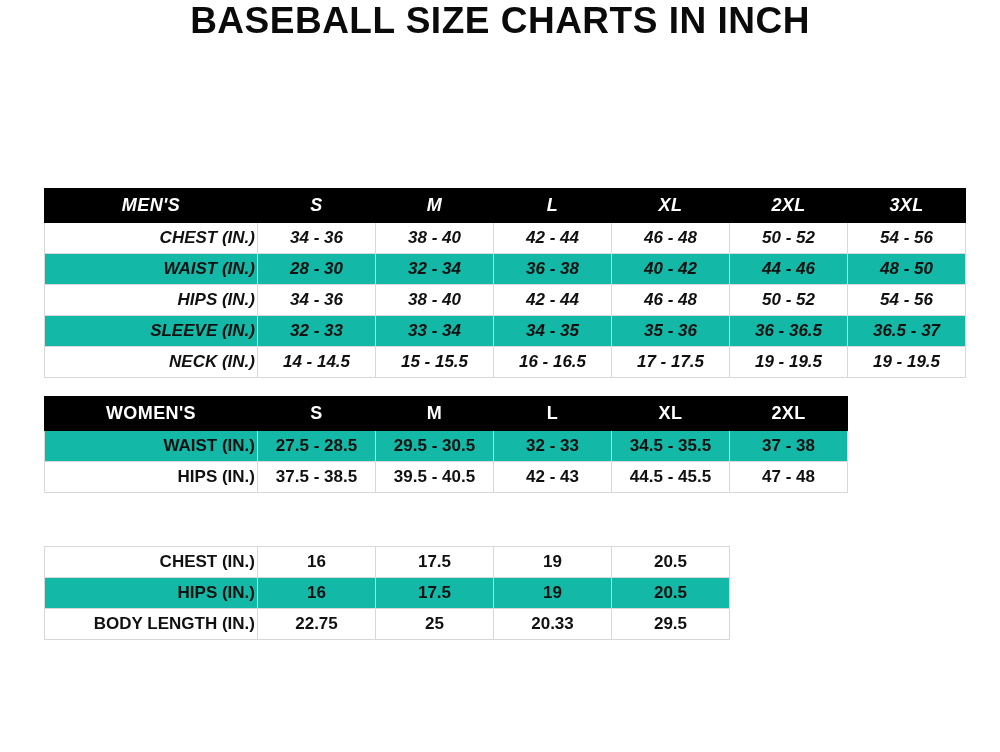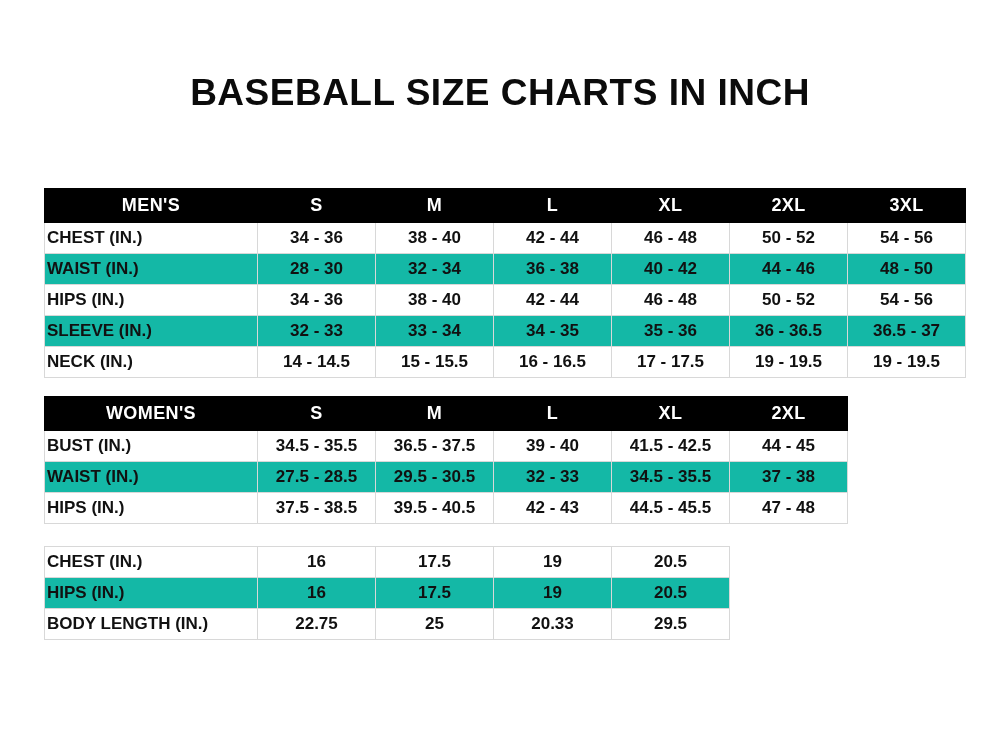--- a/index.html
+++ b/index.html
@@ -19,21 +19,20 @@
     width: 1000px;
     height: 752px;
     box-sizing: border-box;
   }
   #title {
     text-align: center;
     font-size: 37px;
     font-weight: bold;
     letter-spacing: 0.5px;
     margin: 0;
-    padding-top: 72px;
     color: #0b0b0b;
   }
   .chart-block {
     position: absolute;
     left: 44px;
   }
   table.size-table {
     border-collapse: collapse;
     table-layout: fixed;
   }
@@ -53,36 +52,36 @@
     color: #ffffff;
     border: 1px solid #000000;
     font-size: 18px;
     letter-spacing: 0.4px;
     height: 33px;
   }
   table.size-table tr.alt td {
     background: #14b8a6;
   }
   table.size-table td.row-label {
-    text-align: left;
+    text-align: right;
   }
   
   .men-table td.c0 { width: 208px; }
   .men-table td.c1, .men-table td.c2, .men-table td.c3,
   .men-table td.c4, .men-table td.c5, .men-table td.c6 { width: 113px; }
 
   .women-table td.c0 { width: 208px; }
   .women-table td.c1, .women-table td.c2, .women-table td.c3,
   .women-table td.c4, .women-table td.c5 { width: 113px; }
 
   .youth-table td.c0 { width: 208px; }
   .youth-table td.c1, .youth-table td.c2, .youth-table td.c3,
   .youth-table td.c4 { width: 113px; }
 
-  #men-block  { top: 188px; }
+  #men-block  { top: 188px; font-style: italic; }
   #women-block{ top: 396px; }
   #youth-block{ top: 546px; }
 </style>
 </head>
 <body>
 
 <div id="page">
 
   <h1 id="title">BASEBALL SIZE CHARTS IN INCH</h1>
 
@@ -151,28 +150,20 @@
     <table class="size-table women-table">
       <tbody>
         <tr class="header-row">
           <td class="c0">WOMEN'S</td>
           <td class="c1">S</td>
           <td class="c2">M</td>
           <td class="c3">L</td>
           <td class="c4">XL</td>
           <td class="c5">2XL</td>
         </tr>
-        <tr>
-          <td class="c0 row-label">BUST (IN.)</td>
-          <td class="c1">34.5 - 35.5</td>
-          <td class="c2">36.5 - 37.5</td>
-          <td class="c3">39 - 40</td>
-          <td class="c4">41.5 - 42.5</td>
-          <td class="c5">44 - 45</td>
-        </tr>
         <tr class="alt">
           <td class="c0 row-label">WAIST (IN.)</td>
           <td class="c1">27.5 - 28.5</td>
           <td class="c2">29.5 - 30.5</td>
           <td class="c3">32 - 33</td>
           <td class="c4">34.5 - 35.5</td>
           <td class="c5">37 - 38</td>
         </tr>
         <tr>
           <td class="c0 row-label">HIPS (IN.)</td>

